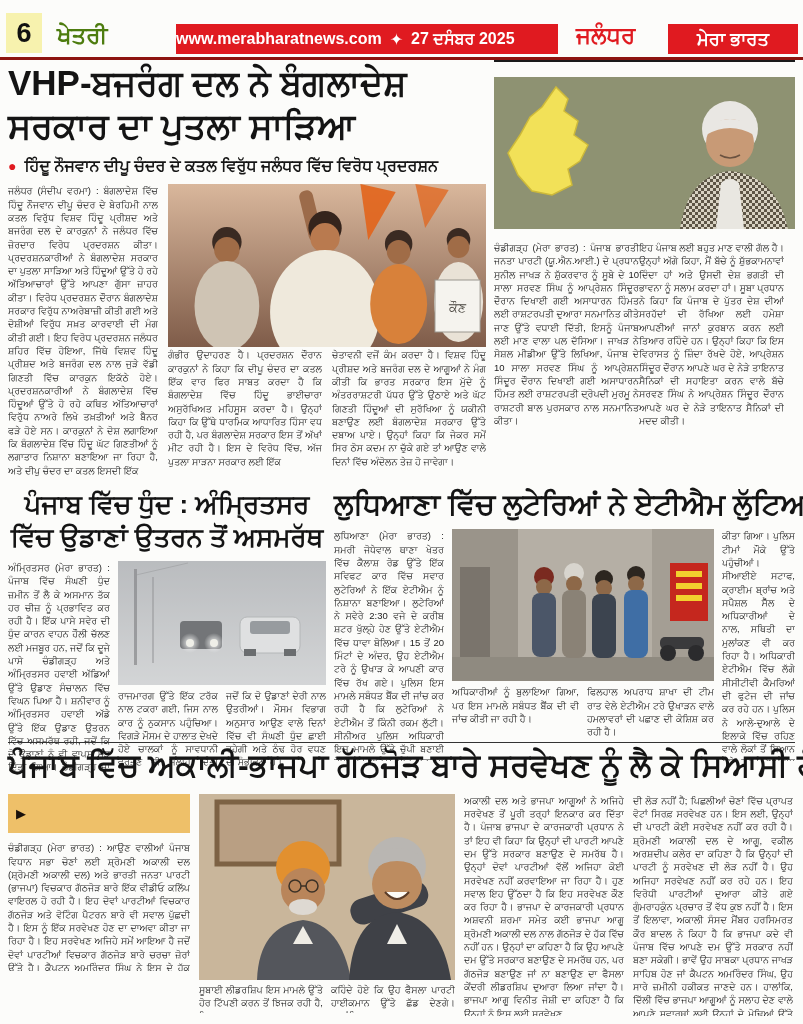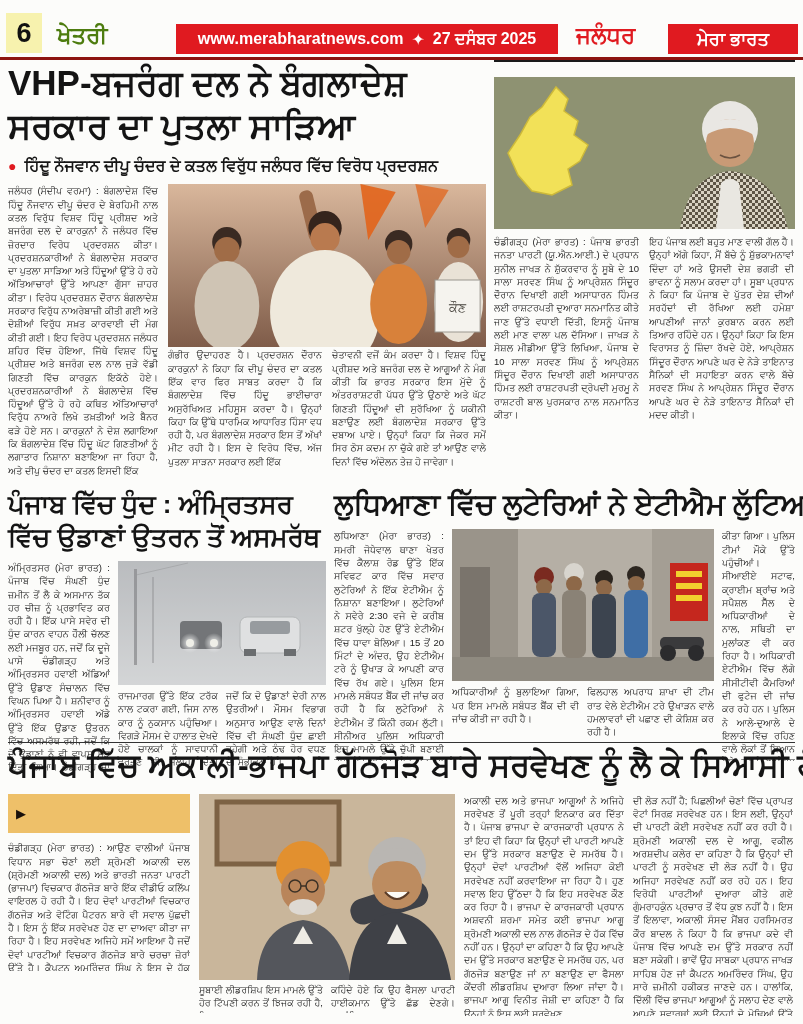--- a/index.html
+++ b/index.html
@@ -3,21 +3,21 @@
 <meta charset="utf-8">
 <style>
   html,body{margin:0;padding:0;background:#e8e6e0;}
   .page{position:relative;width:803px;height:1024px;margin:0 auto;background:#fcfcfa;
         font-family:"Liberation Sans","DejaVu Sans",sans-serif;overflow:hidden;}
   
   .hdr-pagenum{position:absolute;left:6px;top:13px;width:36px;height:40px;background:#f7f2ae;
         color:#111;font-size:27px;font-weight:bold;display:flex;align-items:center;justify-content:center;}
   .hdr-section{position:absolute;left:57px;top:22px;color:#4d7c0f;font-size:23px;font-weight:bold;}
   .hdr-redbox{position:absolute;left:176px;top:24px;width:382px;height:30px;background:#e01a20;color:#fff;
-        display:flex;align-items:center;justify-content:center;gap:8px;font-weight:bold;font-size:16px;}
+        display:flex;align-items:center;justify-content:flex-start;gap:8px;font-weight:bold;font-size:16px;}
   .hdr-city{position:absolute;left:576px;top:22px;color:#e01a20;font-size:23px;font-weight:bold;}
   .hdr-brandbox{position:absolute;left:668px;top:24px;width:130px;height:30px;background:#e01a20;color:#fff;
         display:flex;align-items:center;justify-content:center;font-weight:bold;font-size:18px;}
   .hdr-rule{position:absolute;left:0;top:57px;width:803px;height:3px;background:#8d1410;}
   
   .headline{font-weight:bold;color:#141414;letter-spacing:0;}
   .body{font-size:9.5px;line-height:1.4;text-align:justify;color:#1d1d1d;overflow:hidden;}
   .photo{display:block;}
   
   .storyA{position:absolute;left:8px;top:62px;width:478px;height:420px;}
@@ -27,25 +27,25 @@
   .storyA-cols{display:flex;gap:10px;margin-top:9px;}
   .storyA-col1{width:150px;height:292px;}
   .storyA-right{width:318px;}
   .storyA-right .photo{width:318px;height:163px;}
   .storyA-belowcols{display:flex;gap:10px;margin-top:1px;}
   .storyA-belowcols .body{width:154px;height:120px;}
   
   .storyB{position:absolute;left:494px;top:60px;width:301px;height:428px;border-top:2px solid #1a1a1a;padding-top:7px;}
   .storyB .headline{font-size:20px;line-height:1.3;}
   .storyB .photo{width:301px;height:152px;margin-top:8px;}
-  .storyB-cols{display:flex;gap:10px;margin-top:6px;}
+  .storyB-cols{display:flex;margin-top:12px;}
   .storyB-cols .body{width:145px;height:190px;}
   
   .storyC{position:absolute;left:8px;top:488px;width:318px;height:286px;}
-  .storyC .headline{font-size:26px;line-height:1.25;}
+  .storyC .headline{font-size:26px;line-height:1.25;text-align:center;}
   .storyC-row{display:flex;gap:8px;margin-top:8px;}
   .storyC-col1{width:102px;height:212px;}
   .storyC-right{width:208px;}
   .storyC-right .photo{width:208px;height:124px;}
   .storyC-belowcols{display:flex;gap:8px;margin-top:4px;}
   .storyC-belowcols .body{width:100px;height:82px;}
   
   .storyD{position:absolute;left:334px;top:488px;width:461px;height:286px;}
   .storyD .headline{font-size:29px;line-height:1.15;white-space:nowrap;}
   .storyD-row{display:flex;gap:8px;margin-top:8px;}

